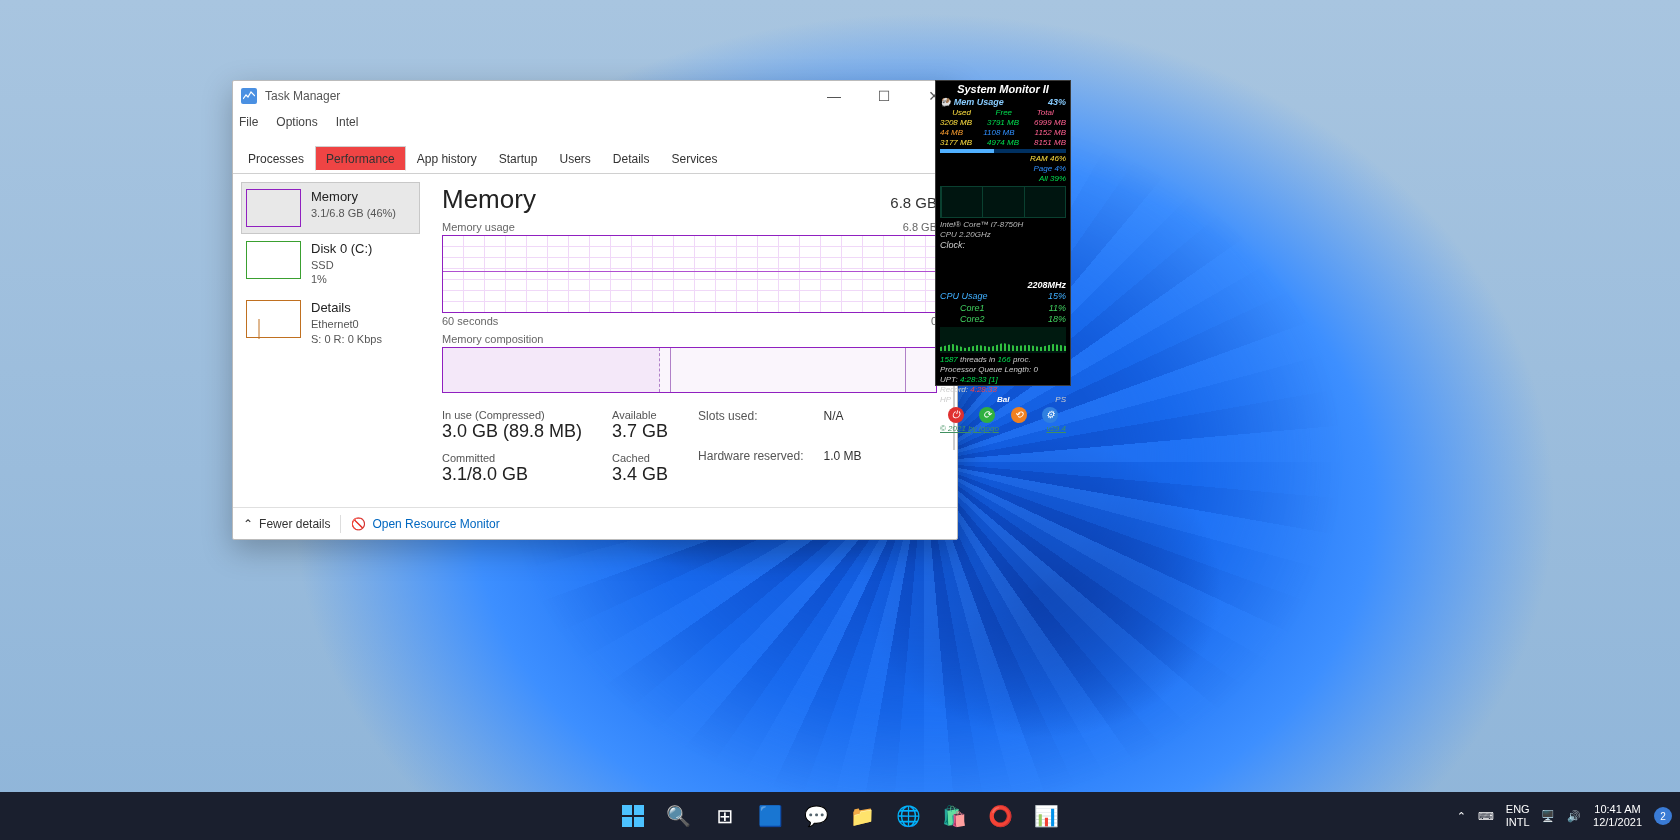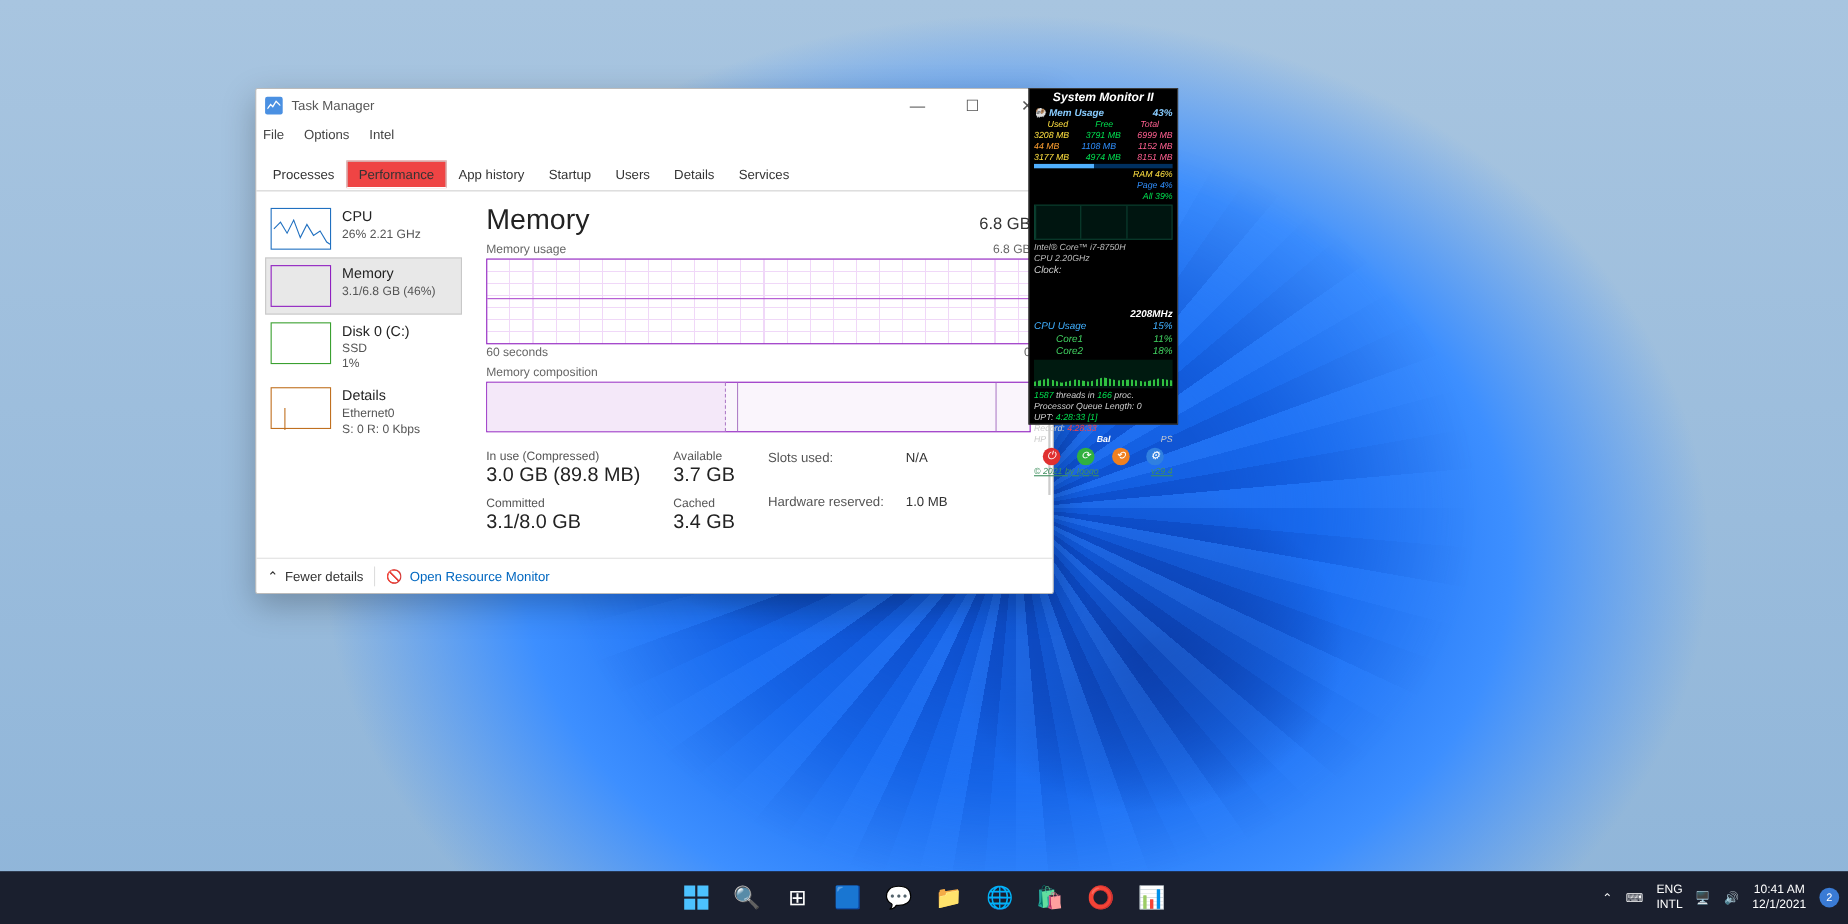--- a/index.html
+++ b/index.html
@@ -119,31 +119,20 @@
     <div class="tab">Processes</div>
     <div class="tab active">Performance</div>
     <div class="tab">App history</div>
     <div class="tab">Startup</div>
     <div class="tab">Users</div>
     <div class="tab">Details</div>
     <div class="tab">Services</div>
   </div>
   <div class="content">
     <div class="sidebar">
-      <div class="side-item">
-        <div class="side-thumb thumb-cpu">
-            <svg width="55" height="38">
-              <polyline points="2,18 8,12 14,22 20,10 26,26 32,14 38,24 44,20 50,30 53,32" stroke="#2070c0" fill="none"></polyline>
-            </svg>
-          </div>
-        <div class="side-labels">
-            <div class="side-title">CPU</div>
-            <div class="side-sub">26% 2.21 GHz</div>
-          </div>
-      </div>
       <div class="side-item selected">
         <div class="side-thumb thumb-mem"></div>
         <div class="side-labels">
             <div class="side-title">Memory</div>
             <div class="side-sub">3.1/6.8 GB (46%)</div>
           </div>
       </div>
       <div class="side-item">
         <div class="side-thumb thumb-disk"></div>
         <div class="side-labels">

